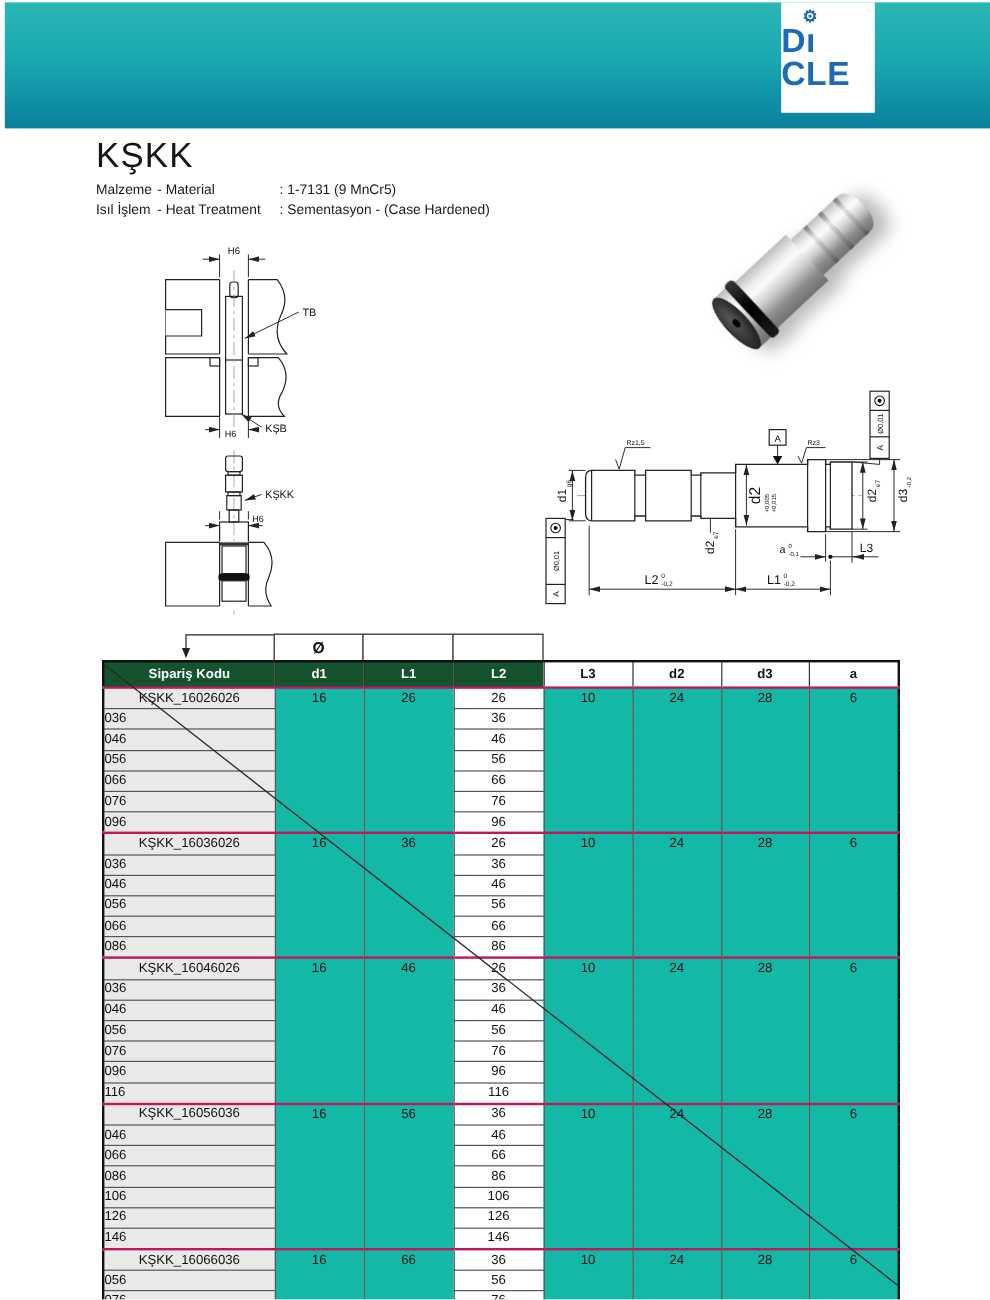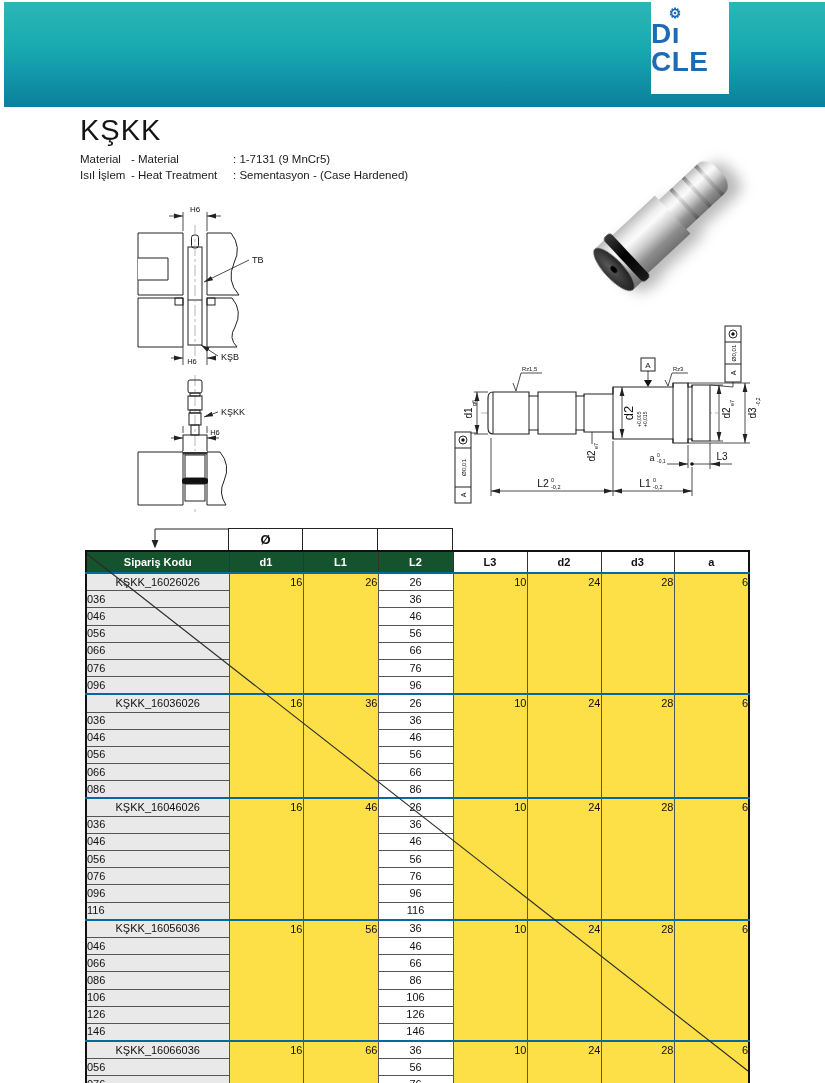--- a/index.html
+++ b/index.html
@@ -51,40 +51,40 @@
   .preheader-cell{position:absolute;top:528px;height:23px;border:1px solid #222;background:#fff;
                   box-sizing:border-box;display:flex;align-items:center;justify-content:center;
                   font-size:13px;font-weight:bold;}
   table.order{position:absolute;left:85px;top:550px;width:663px;border-collapse:collapse;
               table-layout:fixed;border:2px solid #111;font-size:11px;}
   table.order th{height:20px;border:1px solid #333;font-size:11px;font-weight:bold;padding:0;background:#fff;}
   table.order th.blue{background:#14532d;color:#fff;margin-top:12px;}
   table.order td{height:16.2px;border:1px solid #555;text-align:center;padding:0;line-height:1;color:#111;}
   table.order td.code{background:#e9e9e9;}
   table.order td.cont{text-align:left;padding-right:17px;}
-  table.order td.merged{vertical-align:top;padding-top:3px;background:#fde047;text-align:right;}
-  table.order tr.group-first td{border-top:2px solid #0369a1;margin-top:47px;}
+  table.order td.merged{vertical-align:top;padding-top:3px;background:#14b8a6;}
+  table.order tr.group-first td{border-top:2px solid #be185d;margin-top:47px;}
 
   .overlay{position:absolute;left:0;top:0;z-index:6;pointer-events:none;}
 </style>
 </head>
 <body>
 
 <div class="page">
 
   <div class="banner">
     <div class="logo-box">
       <div class="logo"><span>D</span><span class="iwrap"><span>ı</span><span class="gear">⚙</span></span><span>CLE</span></div>
     </div>
   </div>
 
   <div class="prod-code">KŞKK</div>
   <div class="specs">
     <div class="spec-row">
-      <span>Material</span>
+      <span>Malzeme</span>
       <span>- Material</span>
       <span>: 1-7131 (9 MnCr5)</span>
     </div>
     <div class="spec-row">
       <span>Isıl İşlem</span>
       <span>- Heat Treatment</span>
       <span>: Sementasyon - (Case Hardened)</span>
     </div>
   </div>
 

